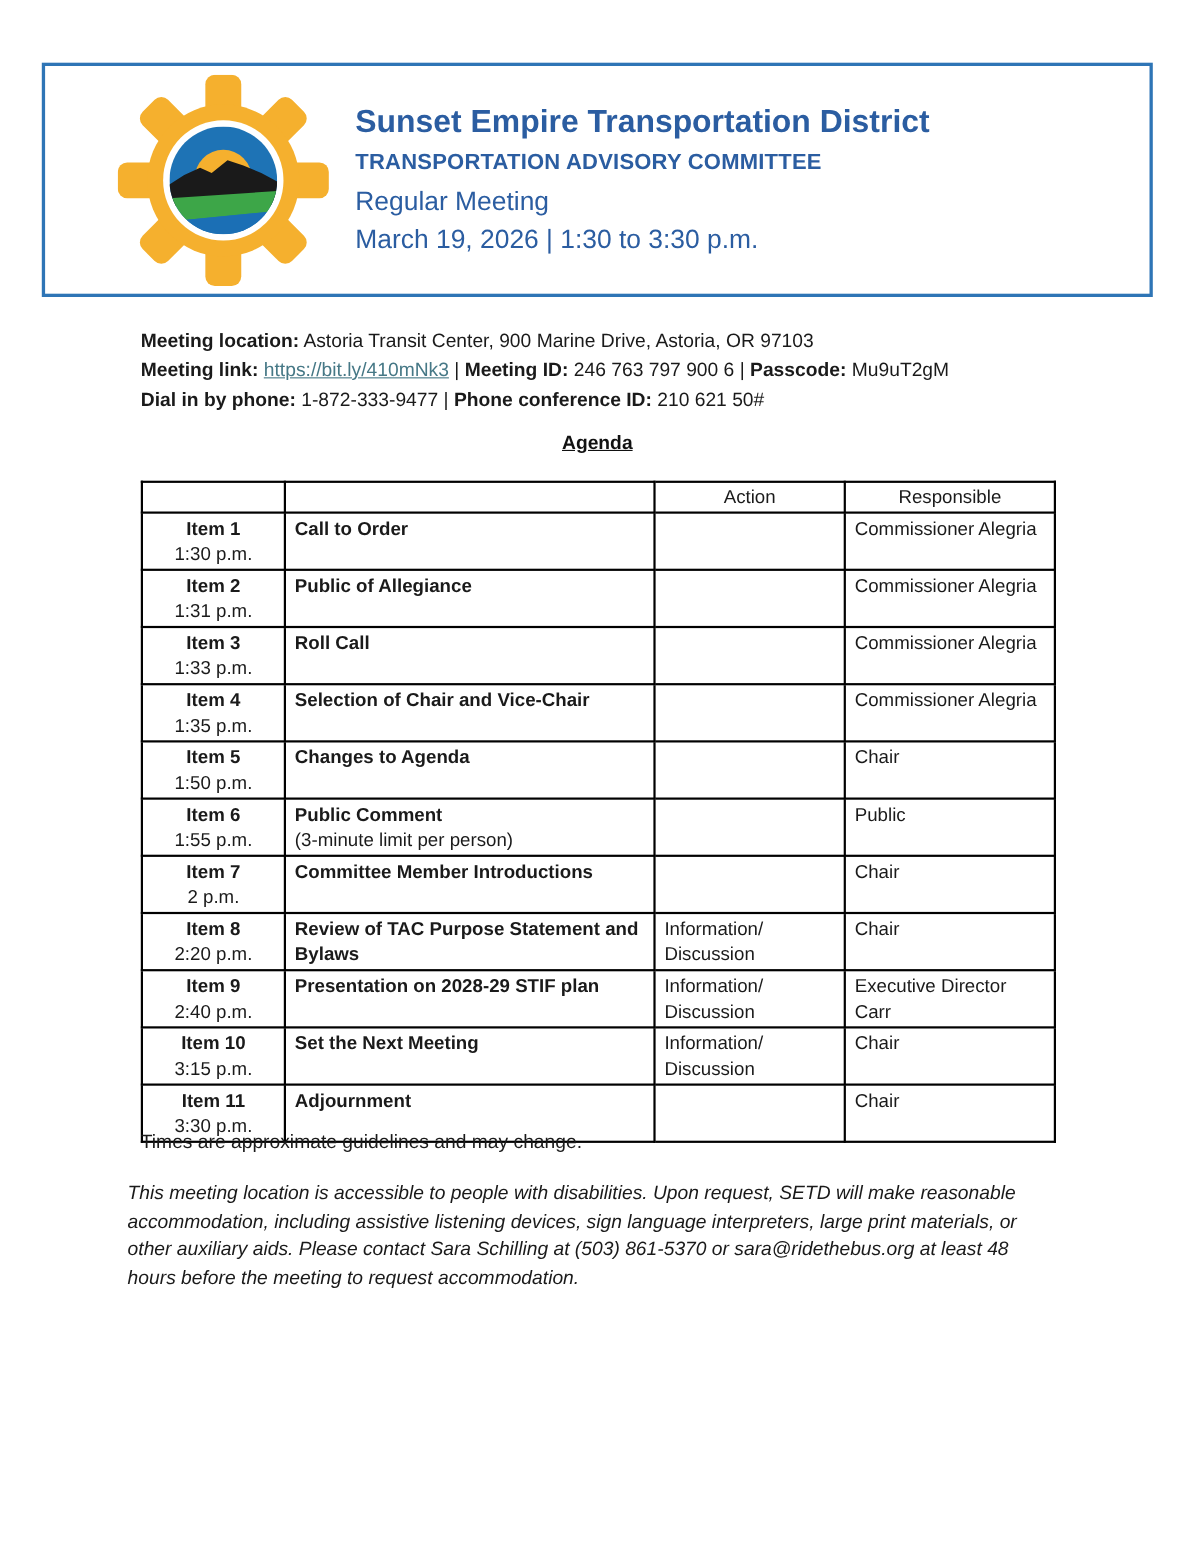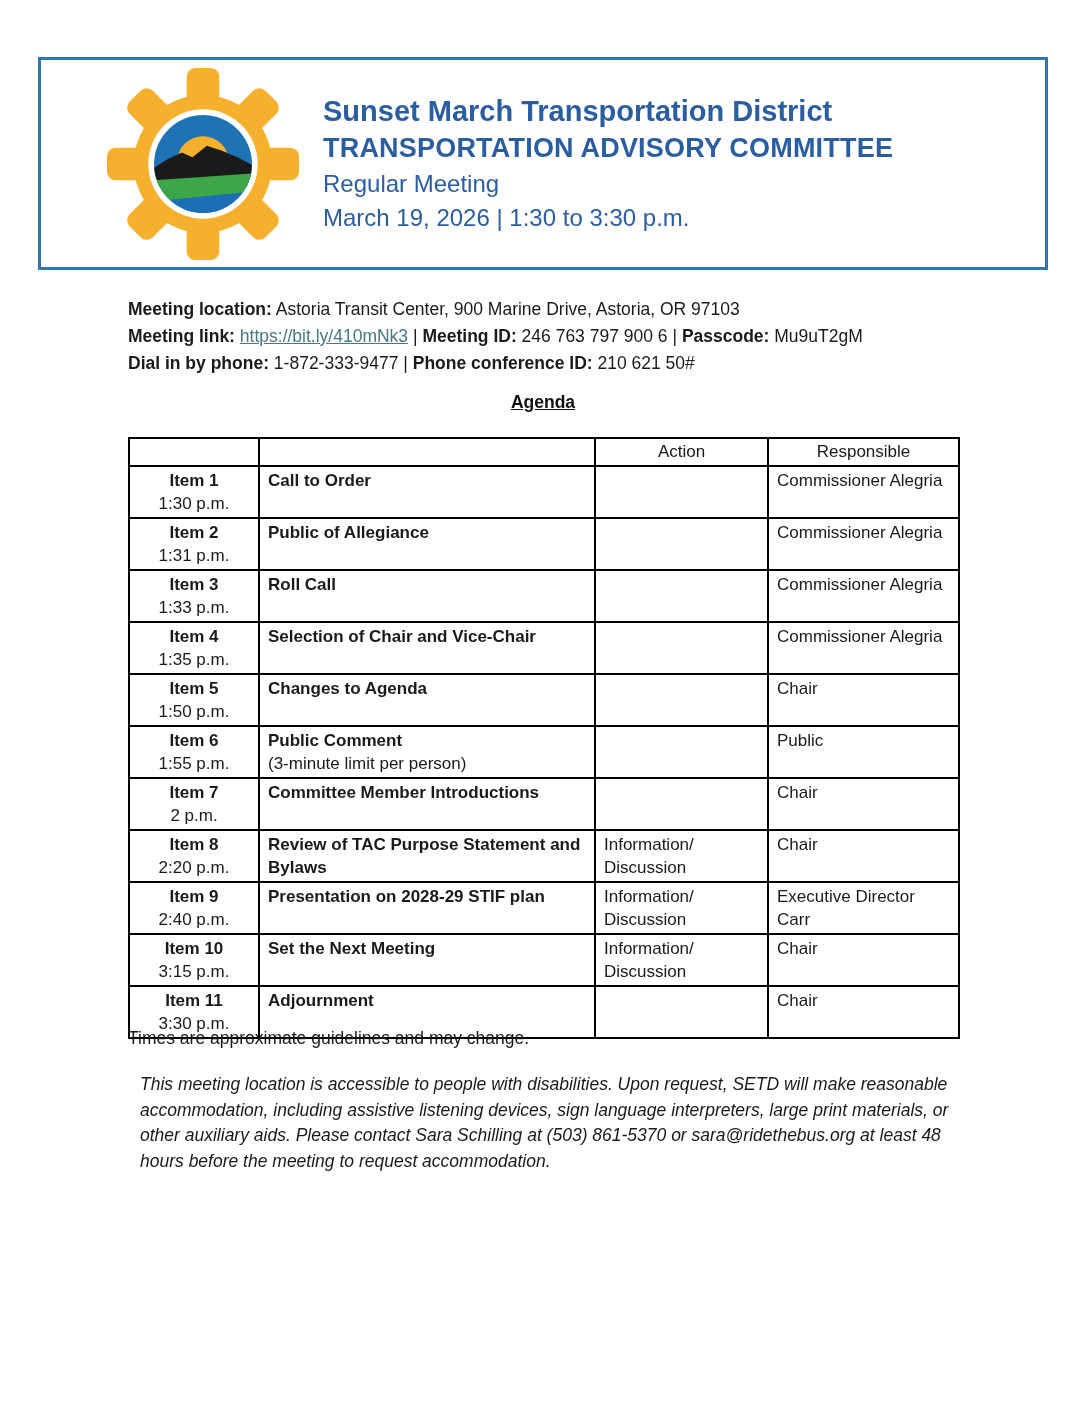--- a/index.html
+++ b/index.html
@@ -19,21 +19,21 @@
     left: 38px; top: 57px;
     width: 1010px; height: 213px;
     border: 3px solid #2E75B6;
     display: flex;
     align-items: center;
     background: #ffffff;
   }
   .logo-wrap { margin-left: 66px; width: 192px; height: 192px; flex: 0 0 auto; }
   .header-text { margin-left: 24px; color: #2B5DA1; }
   .h-title    { font-size: 29px; font-weight: bold; line-height: 38px; }
-  .h-subtitle { font-size: 27px; font-weight: bold; line-height: 37px; letter-spacing: 0.2px; }
+  .h-subtitle { font-size: 20px; font-weight: bold; line-height: 37px; letter-spacing: 0.2px; }
   .h-type     { font-size: 24px; font-weight: normal; line-height: 34px; }
   .h-date     { font-size: 24px; font-weight: normal; line-height: 34px; }
 
   
   .meeting-info {
     position: absolute;
     left: 128px; top: 296px;
     font-size: 17.5px;
     line-height: 27px;
     color: #1a1a1a;
@@ -79,21 +79,21 @@
 
   
   .times-note {
     position: absolute;
     left: 128px; top: 1028px;
     font-size: 17.5px;
     color: #1a1a1a;
   }
   .access-note {
     position: absolute;
-    left: 140px; top: 1072px;
+    left: 116px; top: 1072px;
     width: 836px;
     font-size: 17.5px;
     font-style: italic;
     line-height: 25.5px;
     color: #1a1a1a;
   }
 </style>
 </head>
 <body>
 
@@ -120,21 +120,21 @@
         <g clip-path="url(#sceneClip)">
           <rect x="49" y="49" width="102" height="102" fill="#1E73B5"></rect>
           <circle cx="100" cy="98" r="27" fill="#F5B02E"></circle>
           <polygon fill="#1A1A1A" points="49,104 63,95 78,88 89,93 104,81 119,86 136,93 151,101 151,124 49,124"></polygon>
           <polygon fill="#3DA648" points="49,117 151,110 151,129 49,139"></polygon>
           <polygon fill="#1B6FB5" points="49,139 151,129 151,151 49,151"></polygon>
         </g>
       </svg>
     </div>
     <div class="header-text">
-      <div class="h-title">Sunset March Transportation District</div>
+      <div class="h-title">Sunset Empire Transportation District</div>
       <div class="h-subtitle">TRANSPORTATION ADVISORY COMMITTEE</div>
       <div class="h-type">Regular Meeting</div>
       <div class="h-date">March 19, 2026 | 1:30 to 3:30 p.m.</div>
     </div>
   </div>
 
   <div class="meeting-info">
     <div>
       <span class="lbl">Meeting location:</span>
       <span>Astoria Transit Center, 900 Marine Drive, Astoria, OR 97103</span>

